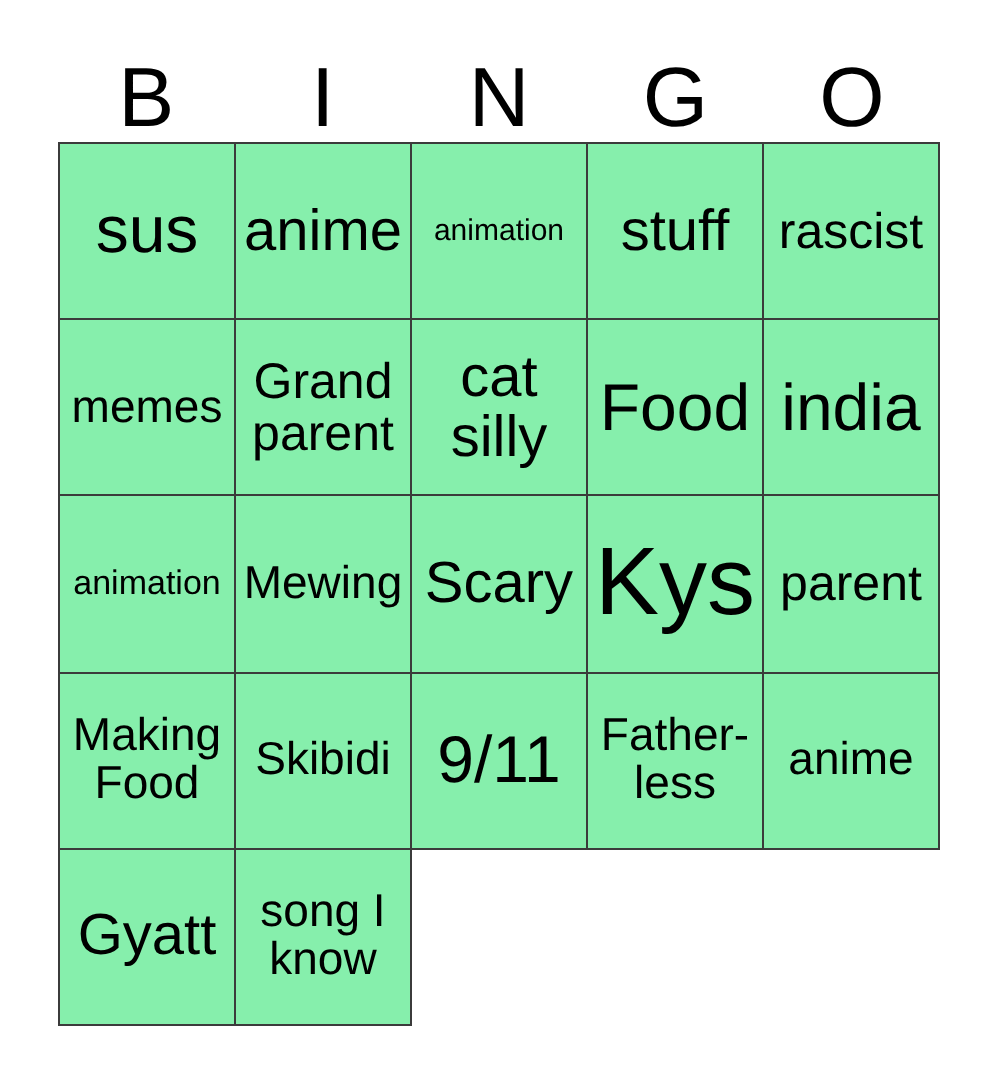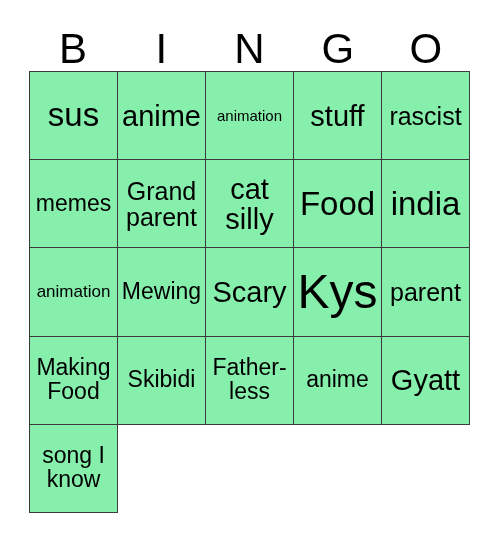--- a/index.html
+++ b/index.html
@@ -152,20 +152,23 @@
         <span class="cell-text fs-ml">parent</span>
       </div>
       <div class="cell">
         <span class="cell-text fs-m">Making
 Food</span>
       </div>
       <div class="cell">
         <span class="cell-text fs-m">Skibidi</span>
       </div>
       <div class="cell">
+        <span class="cell-text fs-xl">9/11</span>
+      </div>
+      <div class="cell">
         <span class="cell-text fs-m">Father-
 less</span>
       </div>
       <div class="cell">
         <span class="cell-text fs-m">anime</span>
       </div>
       <div class="cell">
         <span class="cell-text fs-l">Gyatt</span>
       </div>
       <div class="cell">

